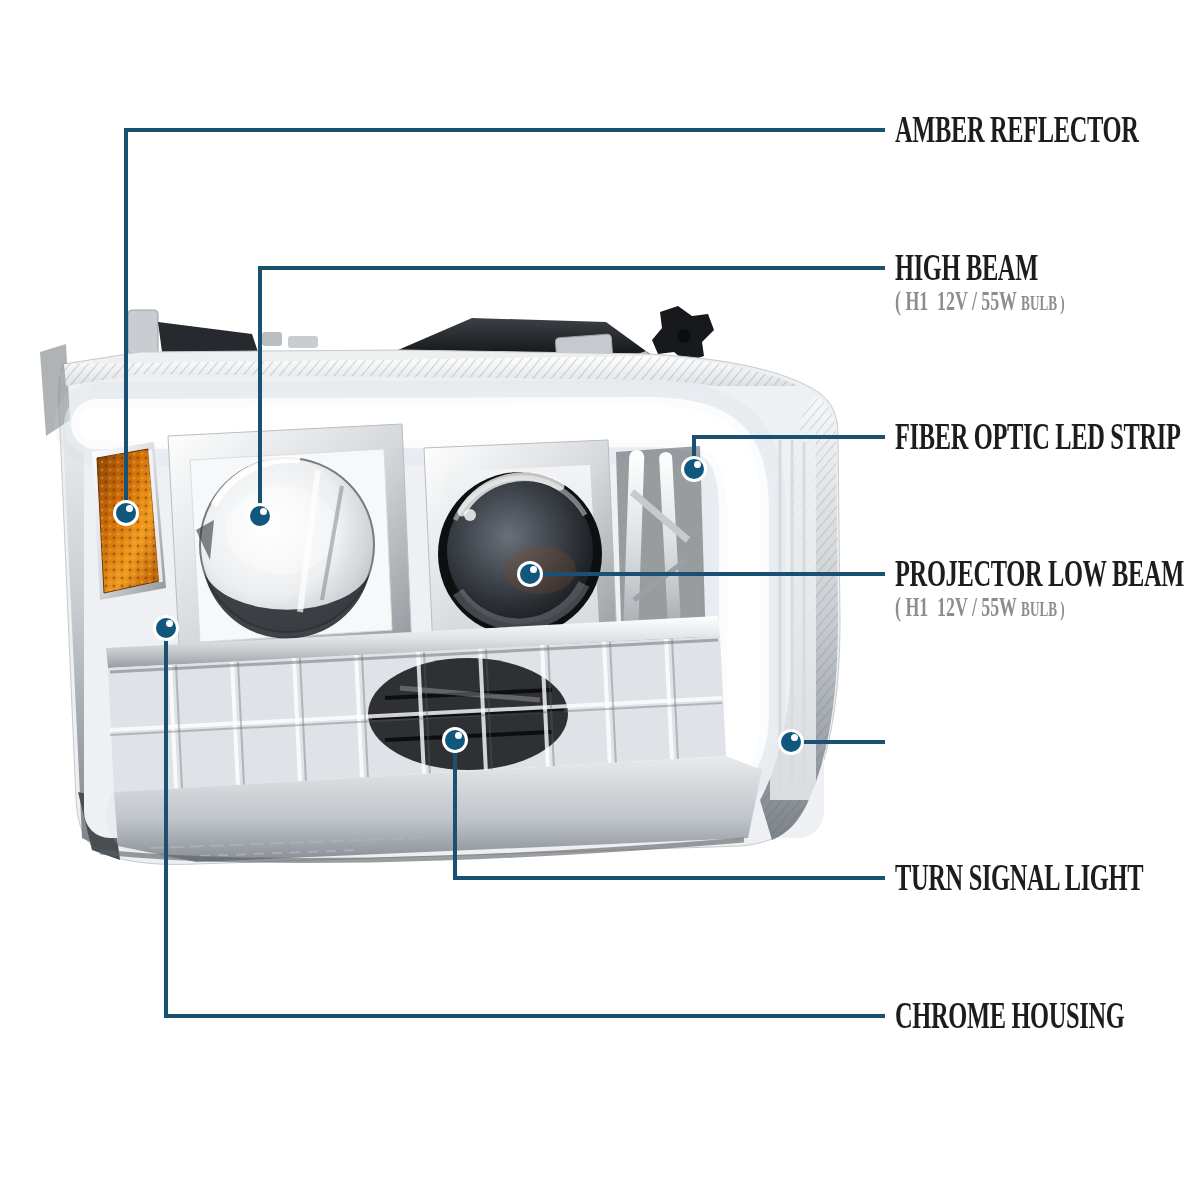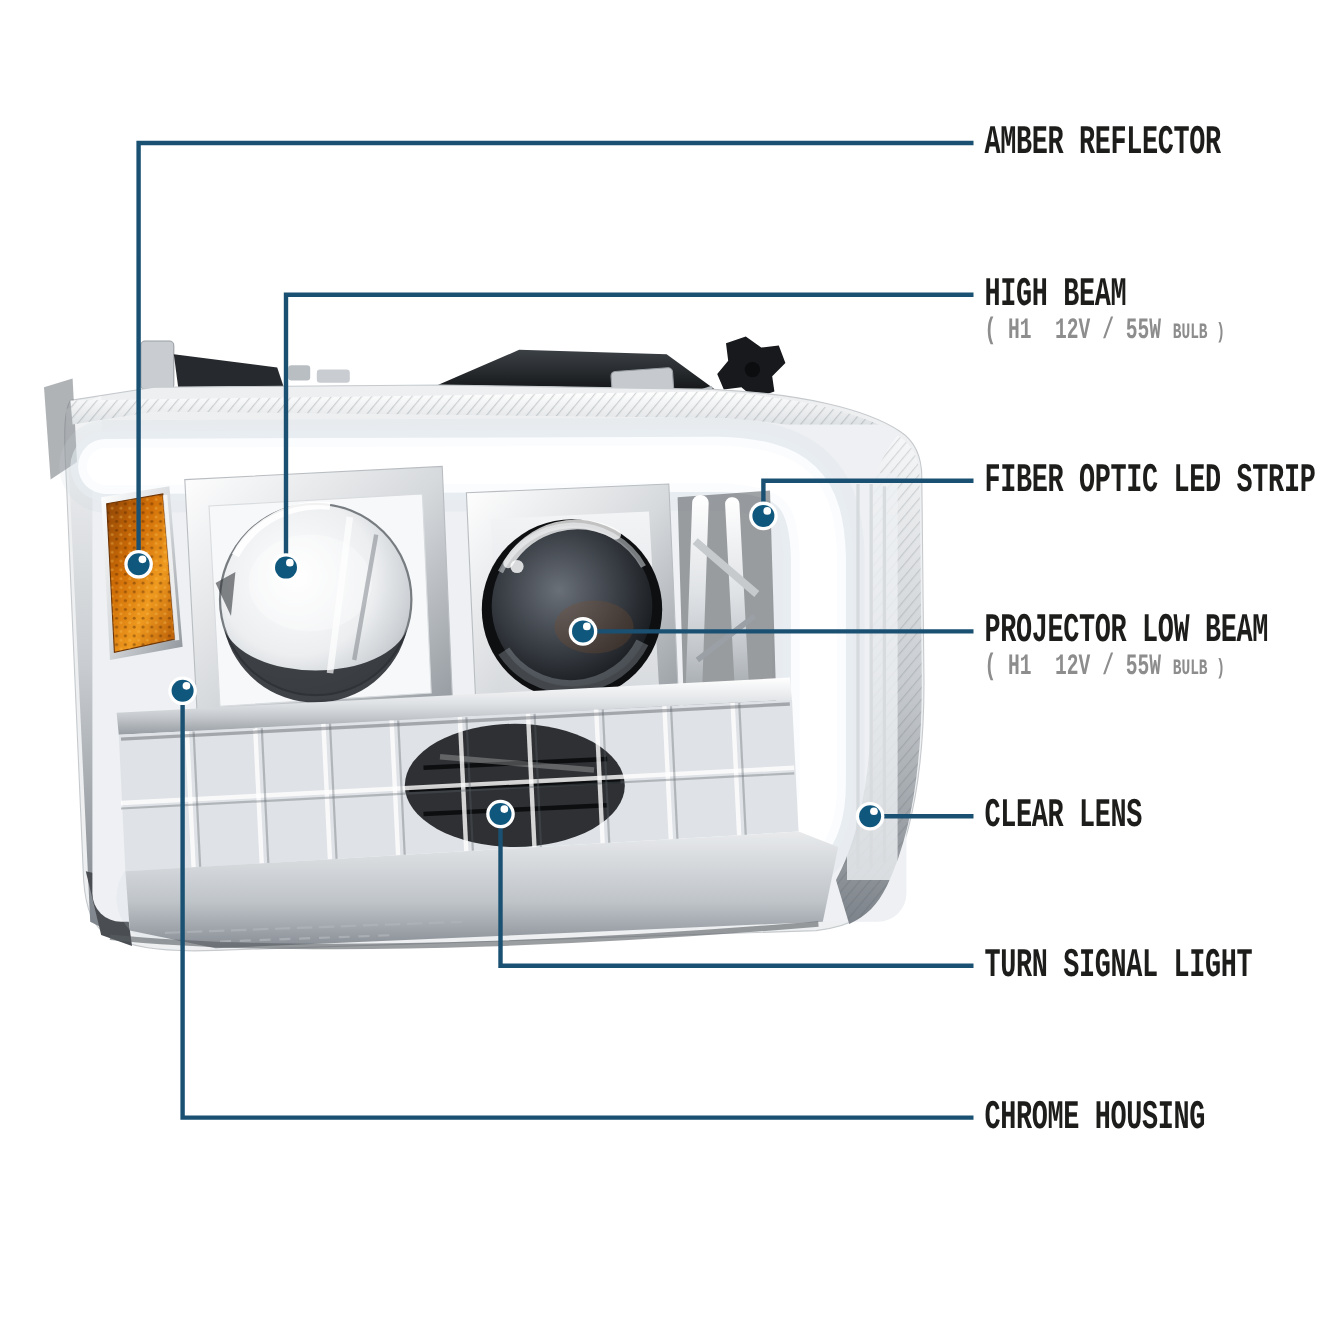--- a/index.html
+++ b/index.html
@@ -1,17 +1,17 @@
 <!DOCTYPE html>
 <html><head>
 <meta charset="utf-8">
 <style>
   html,body{margin:0;padding:0;background:#fff;}
   .stage{position:relative;width:1200px;height:1116px;background:#fff;overflow:hidden;
-         font-family:Liberation Mono, monospace;border-radius:16px;}
+         font-family:Liberation Serif, serif;border-radius:16px;}
   .art{position:absolute;left:0;top:0;}
   .co-label{position:absolute;left:895px;}
   .lbl-main{font-weight:700;font-size:37px;line-height:38px;color:#1d1d1b;
             white-space:nowrap;letter-spacing:-0.5px;
             transform:scaleX(.66);transform-origin:left center;}
   .lbl-sub{white-space:pre;color:#8d8d8d;font-weight:700;line-height:28px;
            transform:scaleX(.66);transform-origin:left center;}
   .sub-spec{font-size:27px;}
   .sub-small{font-size:20px;}
 </style>
@@ -271,23 +271,20 @@
 
   <div class="co-label" style="top:418px">
     <div class="lbl-main">FIBER OPTIC LED STRIP</div>
   </div>
 
   <div class="co-label" style="top:555px">
     <div class="lbl-main">PROJECTOR LOW BEAM</div>
     <div class="lbl-sub"><span class="sub-spec">( H1  12V / 55W </span><span class="sub-small">BULB )</span></div>
   </div>
 
-  <div class="co-label" style="top:723px">
-    <div class="lbl-main">CLEAR LENS</div>
-  </div>
 
   <div class="co-label" style="top:859px">
     <div class="lbl-main">TURN SIGNAL LIGHT</div>
   </div>
 
   <div class="co-label" style="top:997px">
     <div class="lbl-main">CHROME HOUSING</div>
   </div>
 
 </div>

